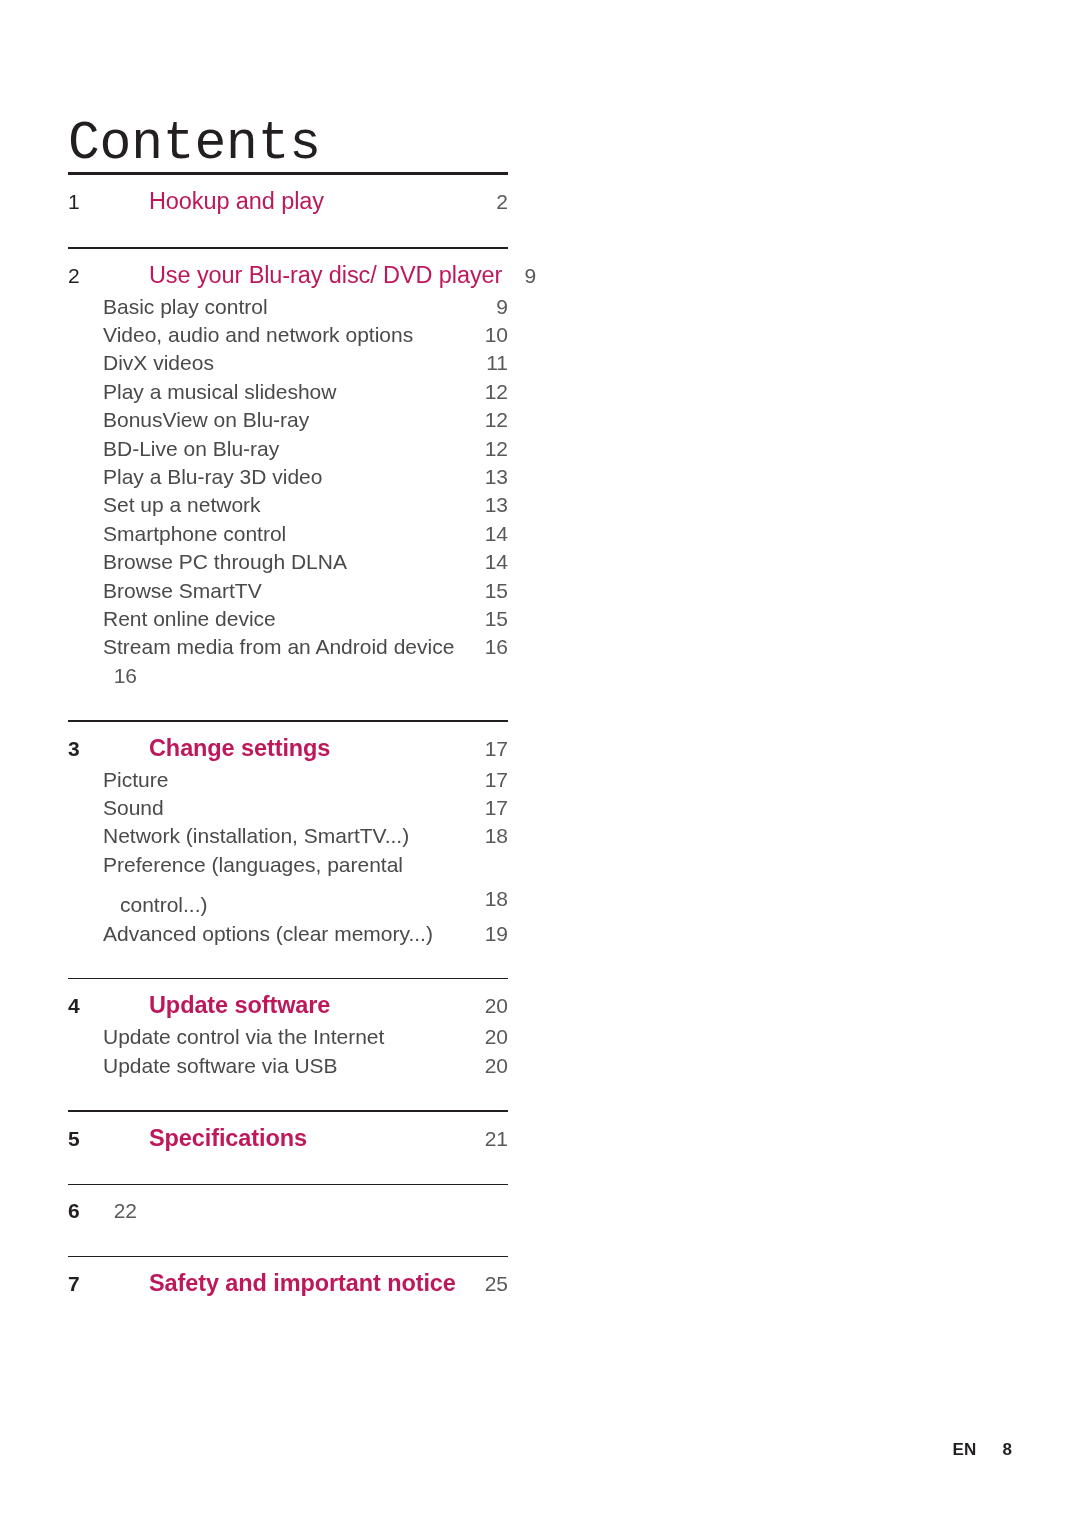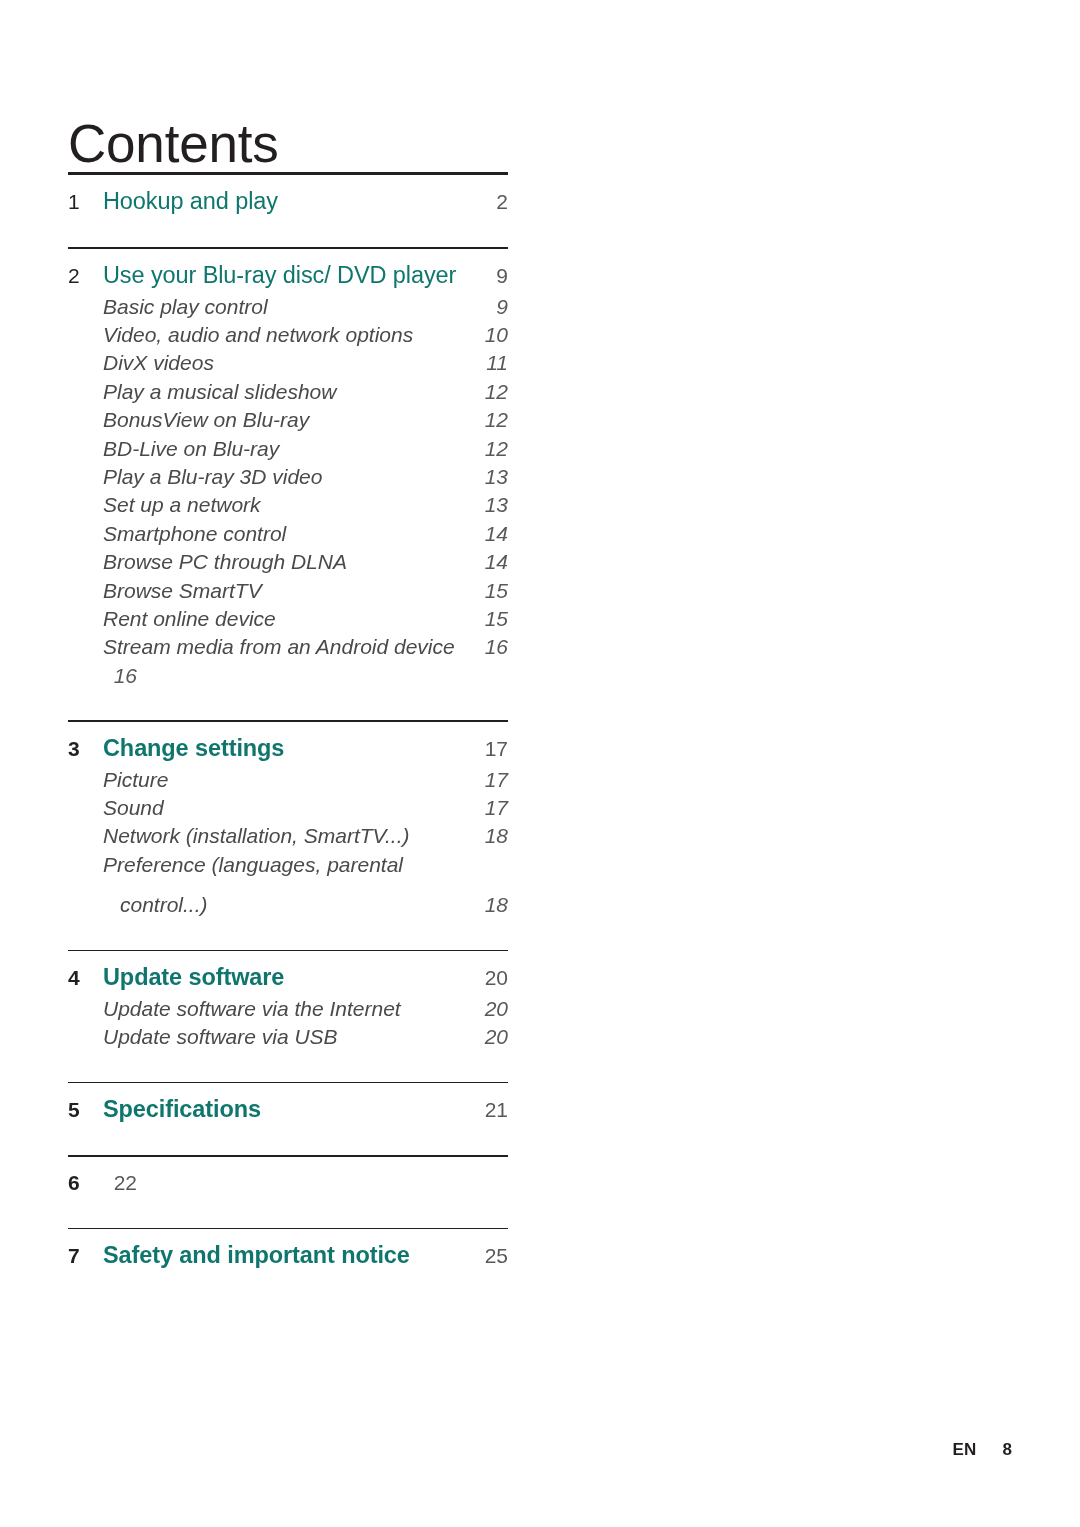--- a/index.html
+++ b/index.html
@@ -29,20 +29,21 @@
   .page-title {
     position: absolute;
     left: 68px;
     top: 78px;
     font-size: 53px;
     line-height: 60px;
     font-weight: 300;
     letter-spacing: -0.2px;
     color: #231f20;
     white-space: nowrap;
+    font-family: Liberation Mono, monospace;
   }
 
   
   .toc {
     position: absolute;
     left: 68px;
     top: 172px;
     width: 440px;
   }
 
@@ -73,49 +74,49 @@
     flex: 0 0 35px;
     font-size: 21px;
     line-height: 34px;
     color: #231f20;
     font-weight: 700;
   }
   .chapter-title {
     flex: 1 1 auto;
     font-size: 23.5px;
     line-height: 34px;
-    color: #0f766e;
+    color: #be185d;
     font-weight: 700;
     letter-spacing: -0.1px;
     white-space: nowrap;
+    margin-left: 46px;
   }
   .chapter-page {
     flex: 0 0 auto;
     text-align: right;
     min-width: 34px;
     font-size: 21px;
     line-height: 34px;
     color: #58595b;
     font-weight: 400;
   }
 
   
   .chapter.light .chapter-num,
   .chapter.light .chapter-title {
     font-weight: 400;
   }
 
   
   .entry {
     display: flex;
-    align-items: flex-end;
+    align-items: center;
     width: 440px;
     padding-left: 35px;
     box-sizing: border-box;
-    font-style: italic;
   }
   .entry-title {
     flex: 1 1 auto;
     font-size: 21px;
     line-height: 28.4px;
     color: #4a4a4c;
     font-weight: 300;
     white-space: nowrap;
   }
   .entry-page {
@@ -257,31 +258,35 @@
           <span class="entry-page">18</span>
         </div>
         <div class="entry nopage">
           <span class="entry-title">Preference (languages, parental</span>
           <span class="entry-page"></span>
         </div>
         <div class="entry cont">
           <span class="entry-title">control...)</span>
           <span class="entry-page">18</span>
         </div>
+        <div class="entry">
+          <span class="entry-title">Advanced options (clear memory...)</span>
+          <span class="entry-page">19</span>
+        </div>
         <div class="gap-after-entries"></div>
       </div>
       <div class="section">
         <div class="rule"></div>
         <div class="chapter">
           <span class="chapter-num">4</span>
           <span class="chapter-title">Update software</span>
           <span class="chapter-page">20</span>
         </div>
         <div class="entry">
-          <span class="entry-title">Update software via the Internet</span>
+          <span class="entry-title">Update control via the Internet</span>
           <span class="entry-page">20</span>
         </div>
         <div class="entry">
           <span class="entry-title">Update software via USB</span>
           <span class="entry-page">20</span>
         </div>
         <div class="gap-after-entries"></div>
       </div>
       <div class="section">
         <div class="rule"></div>

